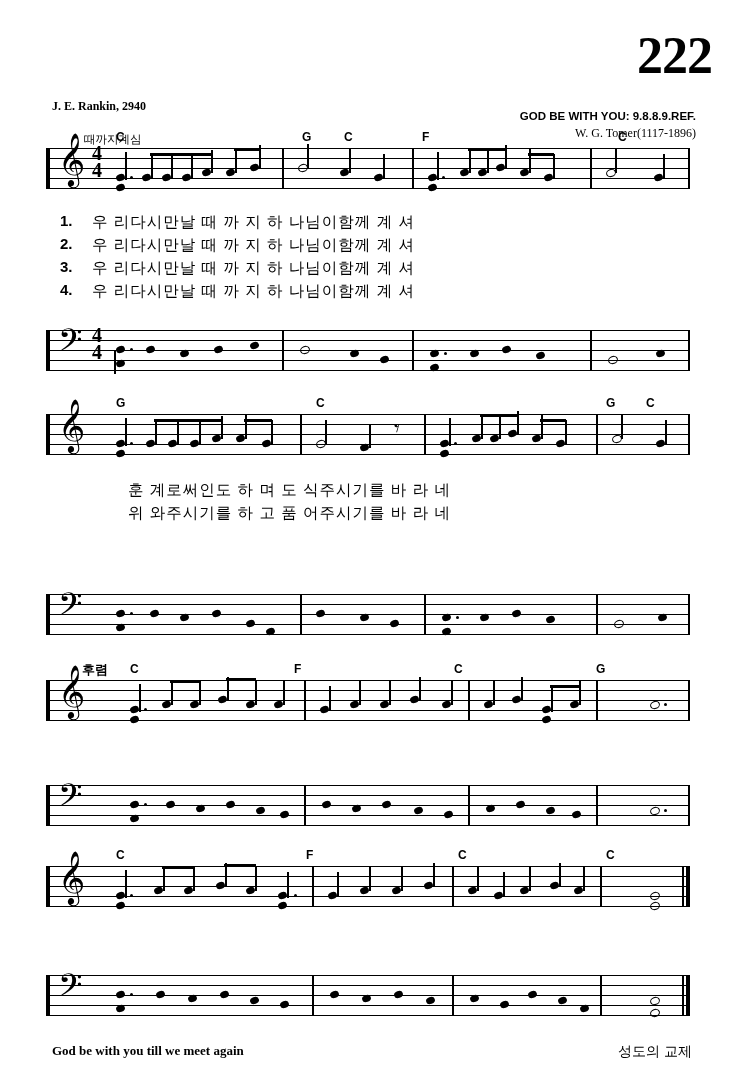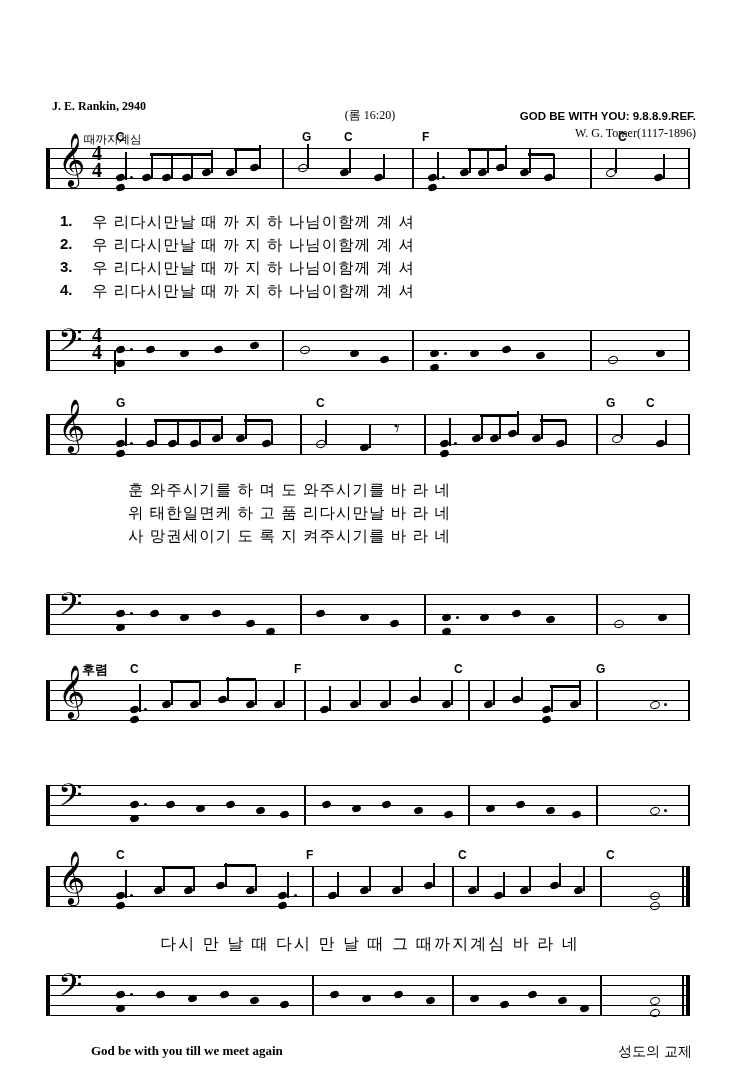--- a/index.html
+++ b/index.html
@@ -233,36 +233,35 @@
     font-family: "Liberation Sans", sans-serif;
   }
   
   .footer-left {
     position: absolute;
     left: 52px;
     bottom: 28px;
     font-size: 13px;
     font-weight: bold;
     font-family: "Liberation Serif", serif;
-    margin-left: 39px;
   }
   .footer-right {
     position: absolute;
     right: 48px;
     bottom: 26px;
     font-size: 14px;
     font-family: "Liberation Sans", sans-serif;
   }
 </style>
 </head>
 <body>
 
 <div class="page">
 
-  <div class="subtitle-2">(롬 16:20)</div>
+  <div class="hymn-number">222</div>
   <div class="author-left">J. E. Rankin, 2940</div>
   <div class="meter-right">GOD BE WITH YOU: 9.8.8.9.REF.</div>
   <div class="composer-right">W. G. Tomer(1117-1896)</div>
   <div class="tempo-mark">때까지계심</div>
   <div class="refrain-mark">후렴</div>
 
   <div class="system" style="top:148px;">
     <div class="staff">
       <div class="line"></div>
       <div class="line"></div>
@@ -457,27 +456,24 @@
       <div class="nh hollow" style="left:562px;top:21px;"></div>
       <div class="stem" style="left:571px;top:1px;height:24px;"></div>
       <div class="nh" style="left:606px;top:26px;"></div>
       <div class="stem" style="left:615px;top:6px;height:24px;"></div>
       <div class="barline" style="left:638px;"></div>
     </div>
   </div>
 
   <div class="lyric-block" style="top:480px;">
     <div class="lyric-row">
-      <span class="lyric-text" style="left:78px;">훈     와주시기를 하   며        도   와주시기를 바 라 네</span>
+      <span class="lyric-text" style="left:78px;">훈     계로써인도 하   며        도   식주시기를 바 라 네</span>
     </div>
     <div class="lyric-row">
-      <span class="lyric-text" style="left:78px;">위     태한일면케 하   고        품   리다시만날 바 라 네</span>
-    </div>
-    <div class="lyric-row">
-      <span class="lyric-text" style="left:78px;">사     망권세이기 도   록        지   켜주시기를 바 라 네</span>
+      <span class="lyric-text" style="left:78px;">위     와주시기를 하   고        품   어주시기를 바 라 네</span>
     </div>
   </div>
 
   <div class="system" style="top:594px;">
     <div class="staff">
       <div class="line"></div>
       <div class="line"></div>
       <div class="line"></div>
       <div class="line"></div>
       <div class="line"></div>
@@ -665,25 +661,20 @@
       <div class="stem" style="left:533px;top:1px;height:24px;"></div>
       <div class="barline" style="left:550px;"></div>
 
       <div class="nh hollow" style="left:600px;top:26px;"></div>
       <div class="nh hollow" style="left:600px;top:36px;"></div>
       <div class="barline" style="left:632px;"></div>
       <div class="barline thick" style="left:636px;"></div>
     </div>
   </div>
 
-  <div class="lyric-block" style="top:934px;">
-    <div class="lyric-row" style="height:26px;">
-      <span class="lyric-center">다시 만 날 때 다시 만 날 때   그  때까지계심  바 라 네</span>
-    </div>
-  </div>
 
   <div class="system" style="top:975px;">
     <div class="staff">
       <div class="line"></div>
       <div class="line"></div>
       <div class="line"></div>
       <div class="line"></div>
       <div class="line"></div>
       <div class="brace-left" style="top:0;height:41px;"></div>
       <div class="clef bass">𝄢</div>

